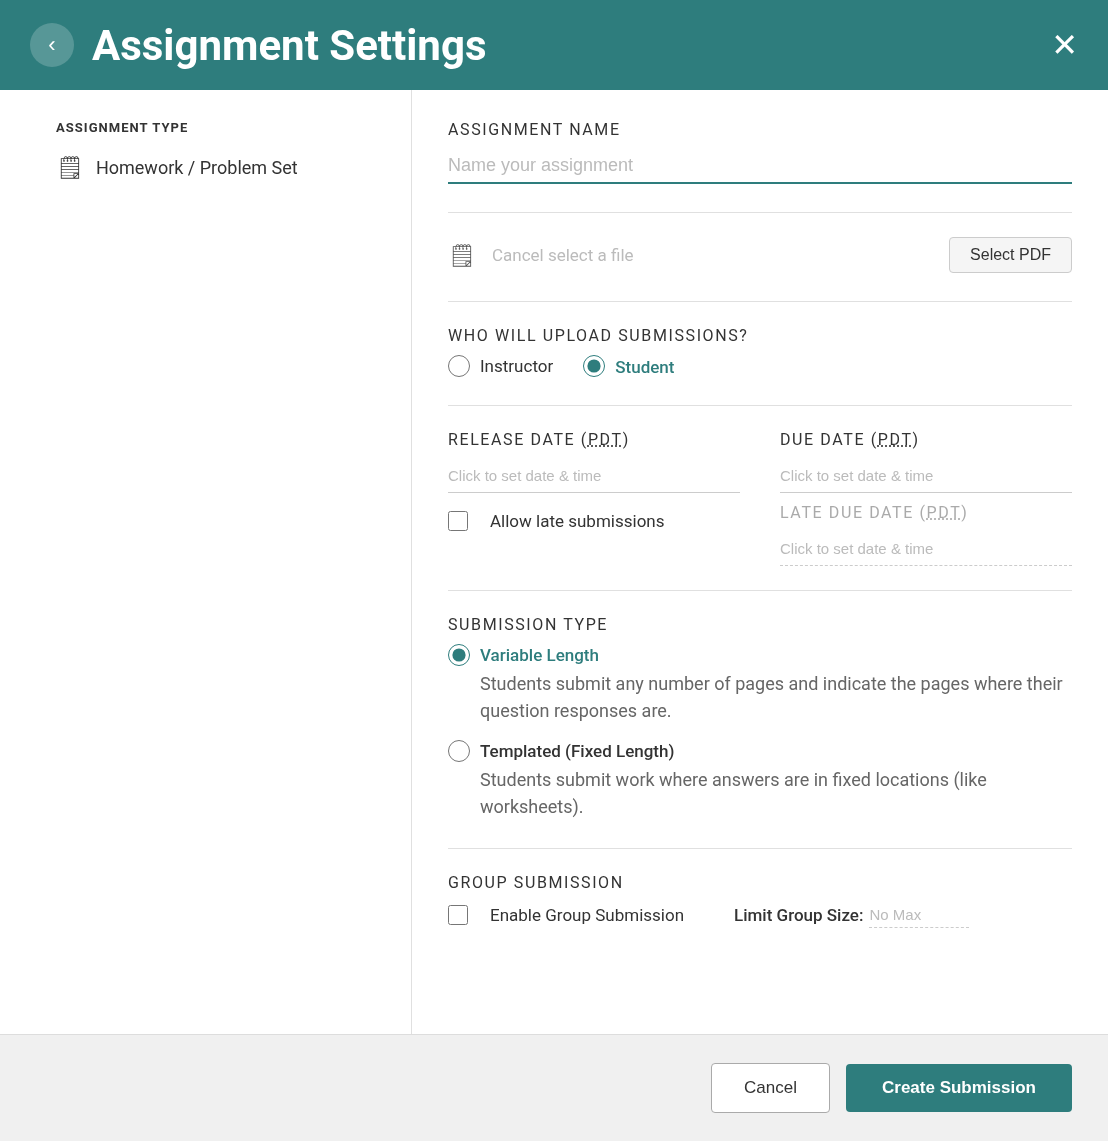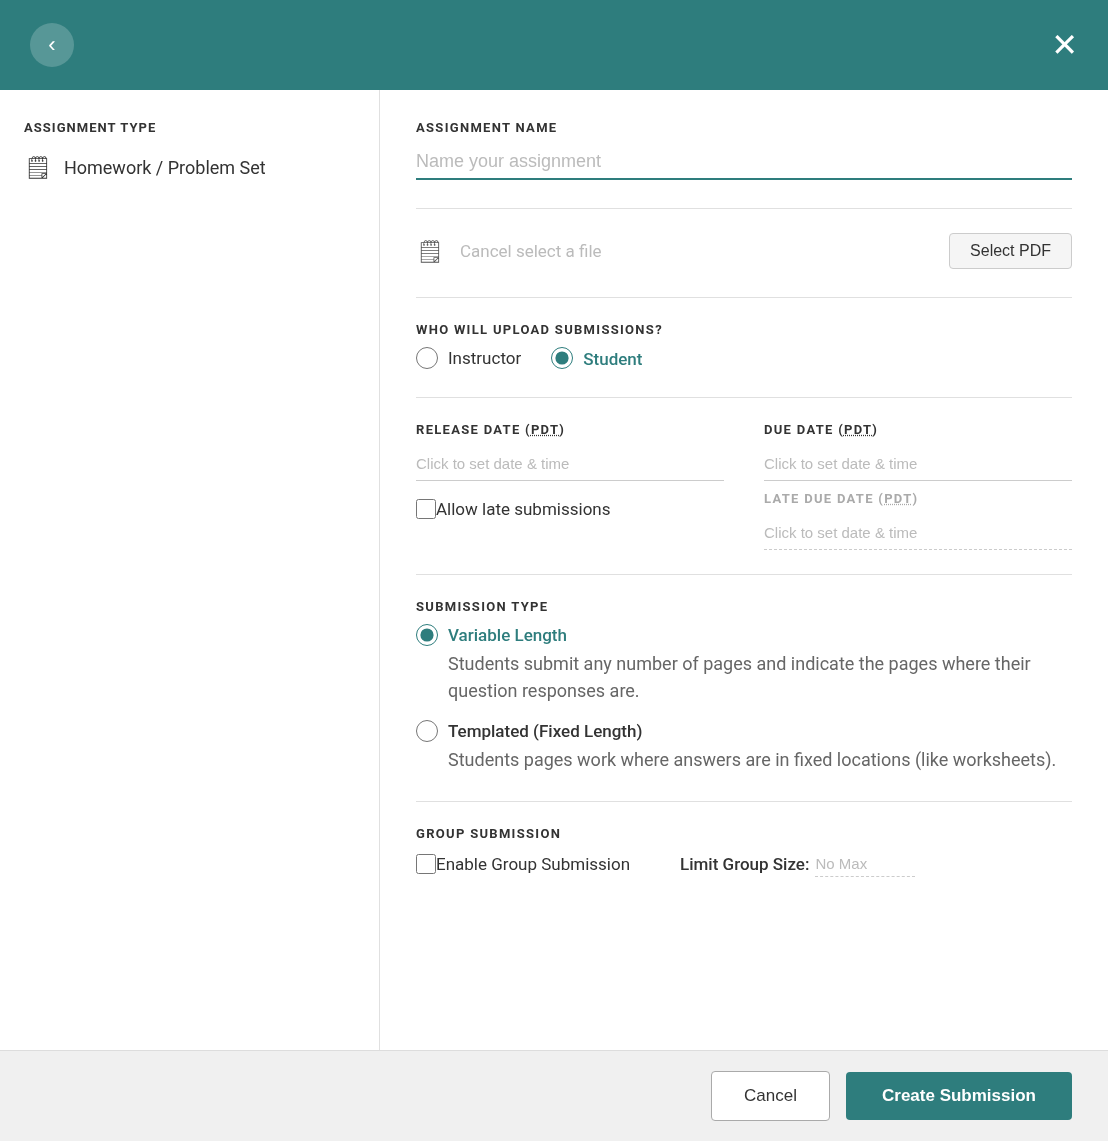--- a/index.html
+++ b/index.html
@@ -62,20 +62,21 @@
       background: white;
     }
 
     
     .sidebar {
       width: 380px;
       flex-shrink: 0;
       border-right: 1px solid #e0e0e0;
       padding: 30px 24px;
       background: white;
+      margin-left: 32px;
     }
     .sidebar-section-label {
       font-size: 13px;
       font-weight: 700;
       letter-spacing: 0.08em;
       color: #333;
       margin-bottom: 16px;
       text-transform: uppercase;
     }
     .sidebar-item {
@@ -97,22 +98,22 @@
       padding: 30px 36px;
       background: white;
       overflow-y: auto;
     }
 
     
     .field-group {
       margin-bottom: 28px;
     }
     .field-label {
-      font-size: 13px;
-      font-weight: 700;
+      font-size: 16px;
+      font-weight: 400;
       letter-spacing: 0.1em;
       color: #333;
       text-transform: uppercase;
       margin-bottom: 10px;
     }
 
     
     .assignment-name-input {
       width: 100%;
       border: none;
@@ -201,21 +202,21 @@
     .date-input-field::placeholder { color: #bbb; }
     .date-input-field.disabled {
       border-bottom: 1px dashed #ccc;
       color: #ccc;
     }
 
     
     .checkbox-row {
       display: flex;
       align-items: center;
-      gap: 0;
+      gap: 22px;
       font-size: 17px;
       color: #333;
     }
     .checkbox-row input[type="checkbox"] {
       width: 20px;
       height: 20px;
       cursor: pointer;
       border: 2px solid #aaa;
       accent-color: #2e7d7d;
     }
@@ -285,21 +286,21 @@
     }
     .no-max-input::placeholder { color: #bbb; }
 
     
     .footer {
       background: #f0f0f0;
       display: flex;
       justify-content: flex-end;
       align-items: center;
       gap: 16px;
-      padding: 20px 36px;
+      padding: 28px 36px;
       border-top: 1px solid #ddd;
       flex-shrink: 0;
     }
     .cancel-btn {
       padding: 14px 32px;
       background: white;
       border: 1px solid #aaa;
       border-radius: 4px;
       font-size: 17px;
       color: #333;
@@ -322,20 +323,21 @@
       background: #e0e0e0;
       margin: 24px 0;
     }
   </style>
 </head>
 <body>
 
 <div class="header">
   <div class="header-left">
     <button class="back-btn">‹</button>
+    <span class="header-title">Assignment Settings</span>
   </div>
   <button class="close-btn">✕</button>
 </div>
 
 <div class="body">
 
   <div class="sidebar">
     <div class="sidebar-section-label">ASSIGNMENT TYPE</div>
     <div class="sidebar-item">
       <span class="sidebar-item-icon">🗒</span>
@@ -421,21 +423,21 @@
           <span class="submission-option-title">Variable Length</span>
         </div>
         <div class="submission-option-desc">Students submit any number of pages and indicate the pages where their question responses are.</div>
       </div>
 
       <div class="submission-option">
         <div class="submission-option-header">
           <input type="radio" name="submission_type" style="">
           <span class="submission-option-title inactive">Templated (Fixed Length)</span>
         </div>
-        <div class="submission-option-desc">Students pages work where answers are in fixed locations (like worksheets).</div>
+        <div class="submission-option-desc">Students submit work where answers are in fixed locations (like worksheets).</div>
       </div>
     </div>
 
     <div class="divider"></div>
 
     <div class="field-group">
       <div class="field-label">GROUP SUBMISSION</div>
       <div class="group-submission-row">
         <div class="group-left">
           <label class="checkbox-row">

